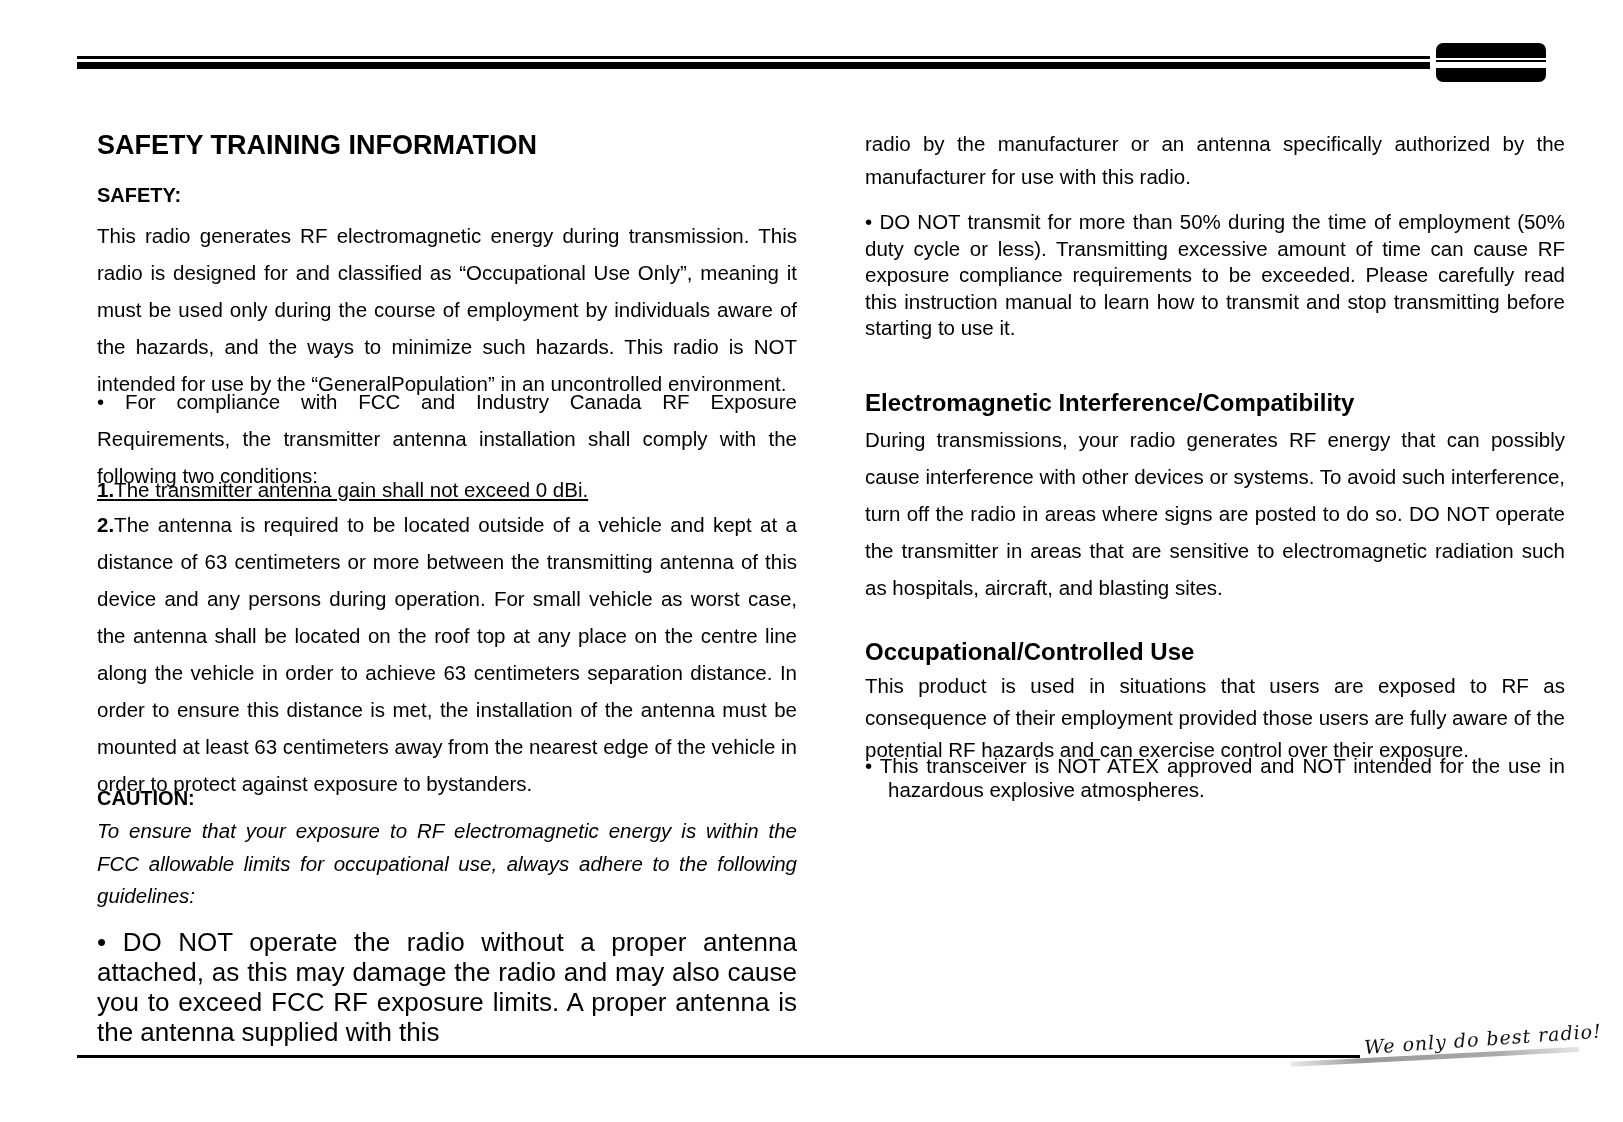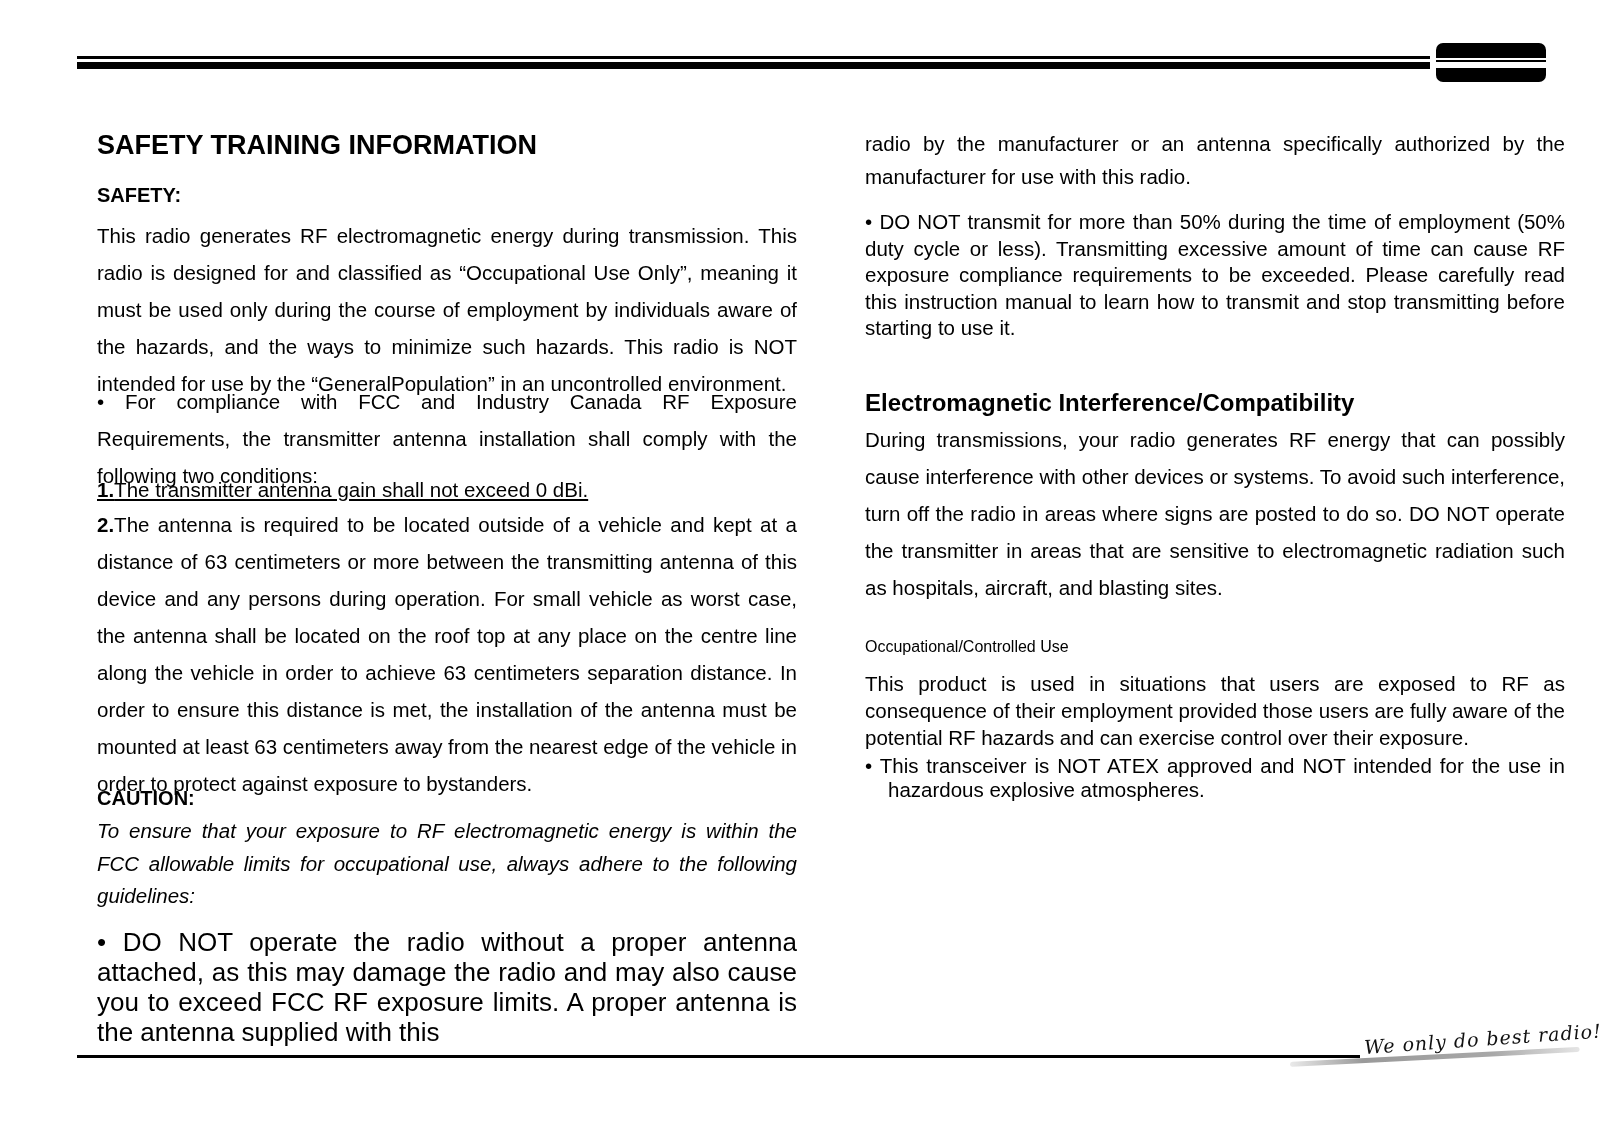--- a/index.html
+++ b/index.html
@@ -10,21 +10,21 @@
   .badge { position: absolute; left: 1436px; top: 43px; width: 110px; height: 39px; background: #000; border-radius: 7px; overflow: hidden; }
   .badge .w1 { position: absolute; left: 0; right: 0; top: 15px; height: 2px; background: #fff; }
   .badge .w2 { position: absolute; left: 0; right: 0; top: 19px; height: 6px; background: #fff; }
   .col { position: absolute; width: 700px; }
   .col-left { left: 77px; }
   .col-right { left: 845px; }
   .blk { position: absolute; left: 12px; width: 700px; margin: 8px; text-align: justify; text-align-last: left; }
   .title { font-size: 27px; font-weight: bold; letter-spacing: 0px; }
   .sub { font-size: 20px; font-weight: bold; }
   .sub-sm { font-size: 24px; font-weight: bold; }
-  .sub-lg { font-size: 16px; font-weight: normal; }
+  .sub-lg { font-size: 24px; font-weight: bold; }
   .p { font-size: 20.5px; line-height: 37px; }
   .p-wide { font-size: 20.5px; line-height: 32.5px; }
   .p-mid { font-size: 26px; line-height: 30px; }
   .bullet-hang { padding-left: 23px; text-indent: -23px; width: 677px; }
   .num { font-weight: bold; }
   .footer-rule { position: absolute; left: 77px; top: 1055px; width: 1283px; height: 3px; background: #000; }
   .slogan { position: absolute; left: 1365px; top: 1036px; font-family: "DejaVu Serif", serif; font-style: italic; font-size: 19px; color: #111; letter-spacing: 1px; transform: rotate(-4deg); transform-origin: left bottom; white-space: nowrap; }
   .brush { position: absolute; left: 1290px; top: 1062px; width: 290px; height: 5px; background: linear-gradient(90deg, rgba(150,150,150,0.2), #9a9a9a 25%, #a8a8a8 70%, rgba(170,170,170,0.3)); transform: rotate(-3deg); transform-origin: left center; border-radius: 3px; }
 </style>
 </head>
@@ -52,19 +52,19 @@
   <p class="blk p-wide" style="top:807px;font-style:italic;">To ensure that your exposure to RF electromagnetic energy is within the FCC allowable limits for occupational use, always adhere to the following guidelines:</p>
   <p class="blk p-mid" style="top:919px;">• DO NOT operate the radio without a proper antenna attached, as this may damage the radio and may also cause you to exceed FCC RF exposure limits. A proper antenna is the antenna supplied with this</p>
 </div>
 
 <div class="col col-right">
   <p class="blk p-wide" style="top:120px;">radio by the manufacturer or an antenna specifically authorized by the manufacturer for use with this radio.</p>
   <p class="blk p" style="top:201px; line-height:26.6px;">• DO NOT transmit for more than 50% during the time of employment (50% duty cycle or less). Transmitting excessive amount of time can cause RF exposure compliance requirements to be exceeded. Please carefully read this instruction manual to learn how to transmit and stop transmitting before starting to use it.</p>
   <div class="blk sub-sm" style="top:381px;">Electromagnetic Interference/Compatibility</div>
   <p class="blk p" style="top:413px;">During transmissions, your radio generates RF energy that can possibly cause interference with other devices or systems. To avoid such interference, turn off the radio in areas where signs are posted to do so. DO NOT operate the transmitter in areas that are sensitive to electromagnetic radiation such as hospitals, aircraft, and blasting sites.</p>
   <div class="blk sub-lg" style="top:630px;">Occupational/Controlled Use</div>
-  <p class="blk p" style="top:662px; line-height:27px;">This product is used in situations that users are exposed to RF as consequence of their employment provided those users are fully aware of the potential RF hazards and can exercise control over their exposure.</p>
+  <p class="blk p" style="top:662px; line-height:32px;">This product is used in situations that users are exposed to RF as consequence of their employment provided those users are fully aware of the potential RF hazards and can exercise control over their exposure.</p>
   <p class="blk p bullet-hang" style="top:746px; line-height:24px;">• This transceiver is NOT ATEX approved and NOT intended for the use in hazardous explosive atmospheres.</p>
 </div>
 
 <div class="footer-rule"></div>
 <div class="brush"></div>
 <div class="slogan">We only do best radio!</div>
 
 </body></html>

